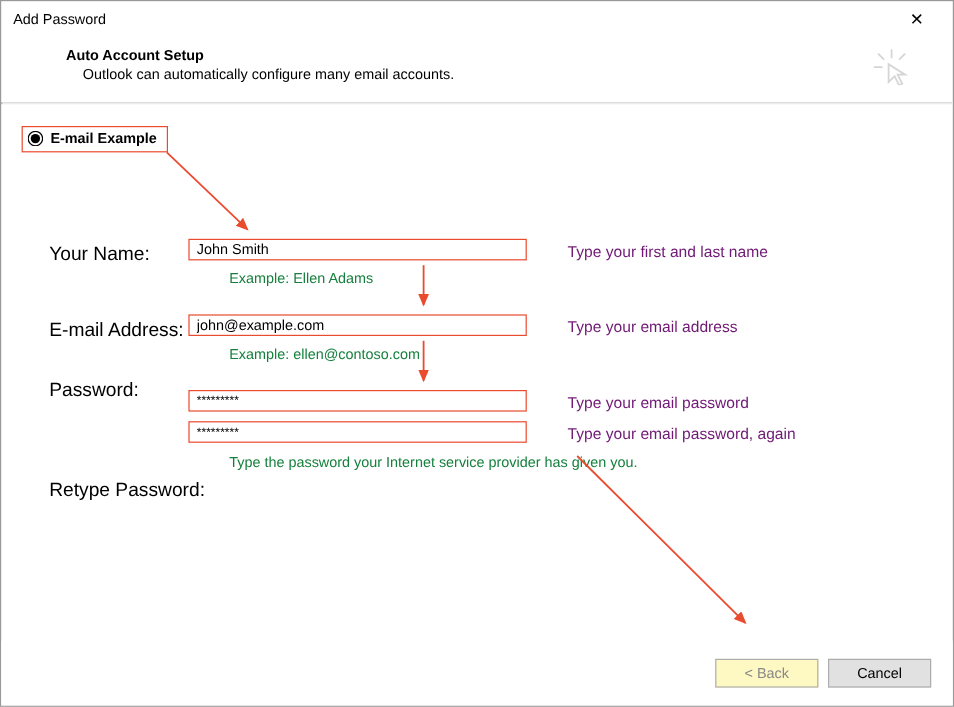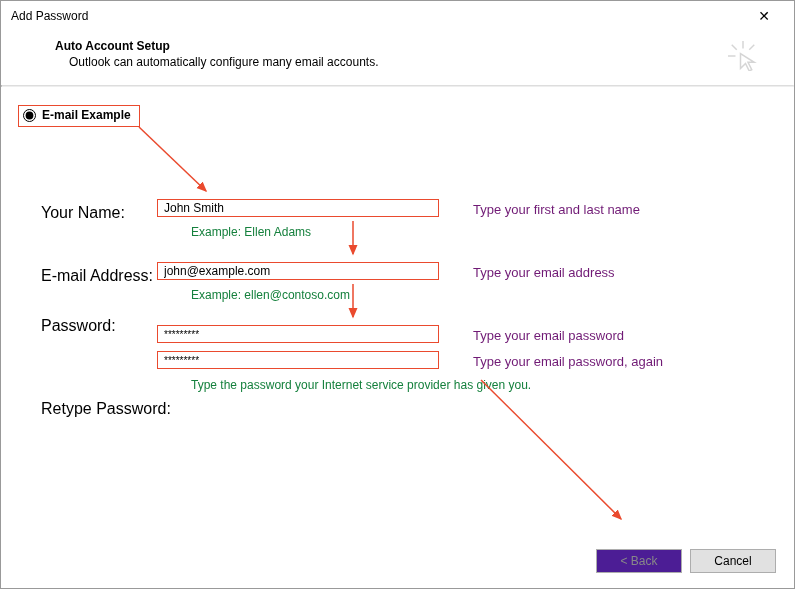--- a/index.html
+++ b/index.html
@@ -15,21 +15,21 @@
     .divider { border-top: 1px solid #ddd; margin: 0; }
     .content { position: relative; height: 430px; }
     .radio-row { position: absolute; display: flex; align-items: center; font-weight: bold; font-size: 12px; }
     .radio-row input[type=radio] { margin: 0 6px 0 0; accent-color: #000; width: 13px; height: 13px;}
     .field-label { position: absolute; font-size: 16px; }
     .hint-text { position: absolute; font-size: 12px; color: #15803d; }
     .annot { position: absolute; font-size: 13px; color: #701a75; }
     .input { position: absolute; border: 1.5px solid #ea4a2e; height: 18px; padding: 2px 6px; font-size: 12px; background: #fff; outline: none; }
     .footer { position: absolute; bottom: 0; left: 0; right: 0; height: 54px; border-top: 0; display: flex; align-items: center; justify-content: flex-end; gap: 8px; padding-right: 18px; background: #fff; }
     .btn { width: 86px; height: 24px; font-size: 12px; background: #e1e1e1; border: 1px solid #adadad; cursor: pointer; }
-    .btn:disabled { color: #888; background: #4c1d95; cursor: default; }
+    .btn:disabled { color: #888; background: #fef9c3; cursor: default; }
     .btn.highlight { border: 1.5px solid #ea4a2e; }
     svg.arrows { position: absolute; top: 0; left: 0; pointer-events: none; }
     .red-box { position: absolute; border: 1.5px solid #ea4a2e; background: transparent; }
     .radio-email-box { left: 17px; top: 18px; width: 122px; height: 22px; }
   </style>
 </head>
 <body>
 
 <div class="titlebar">
   <span class="titlebar-title">Add Password</span>

